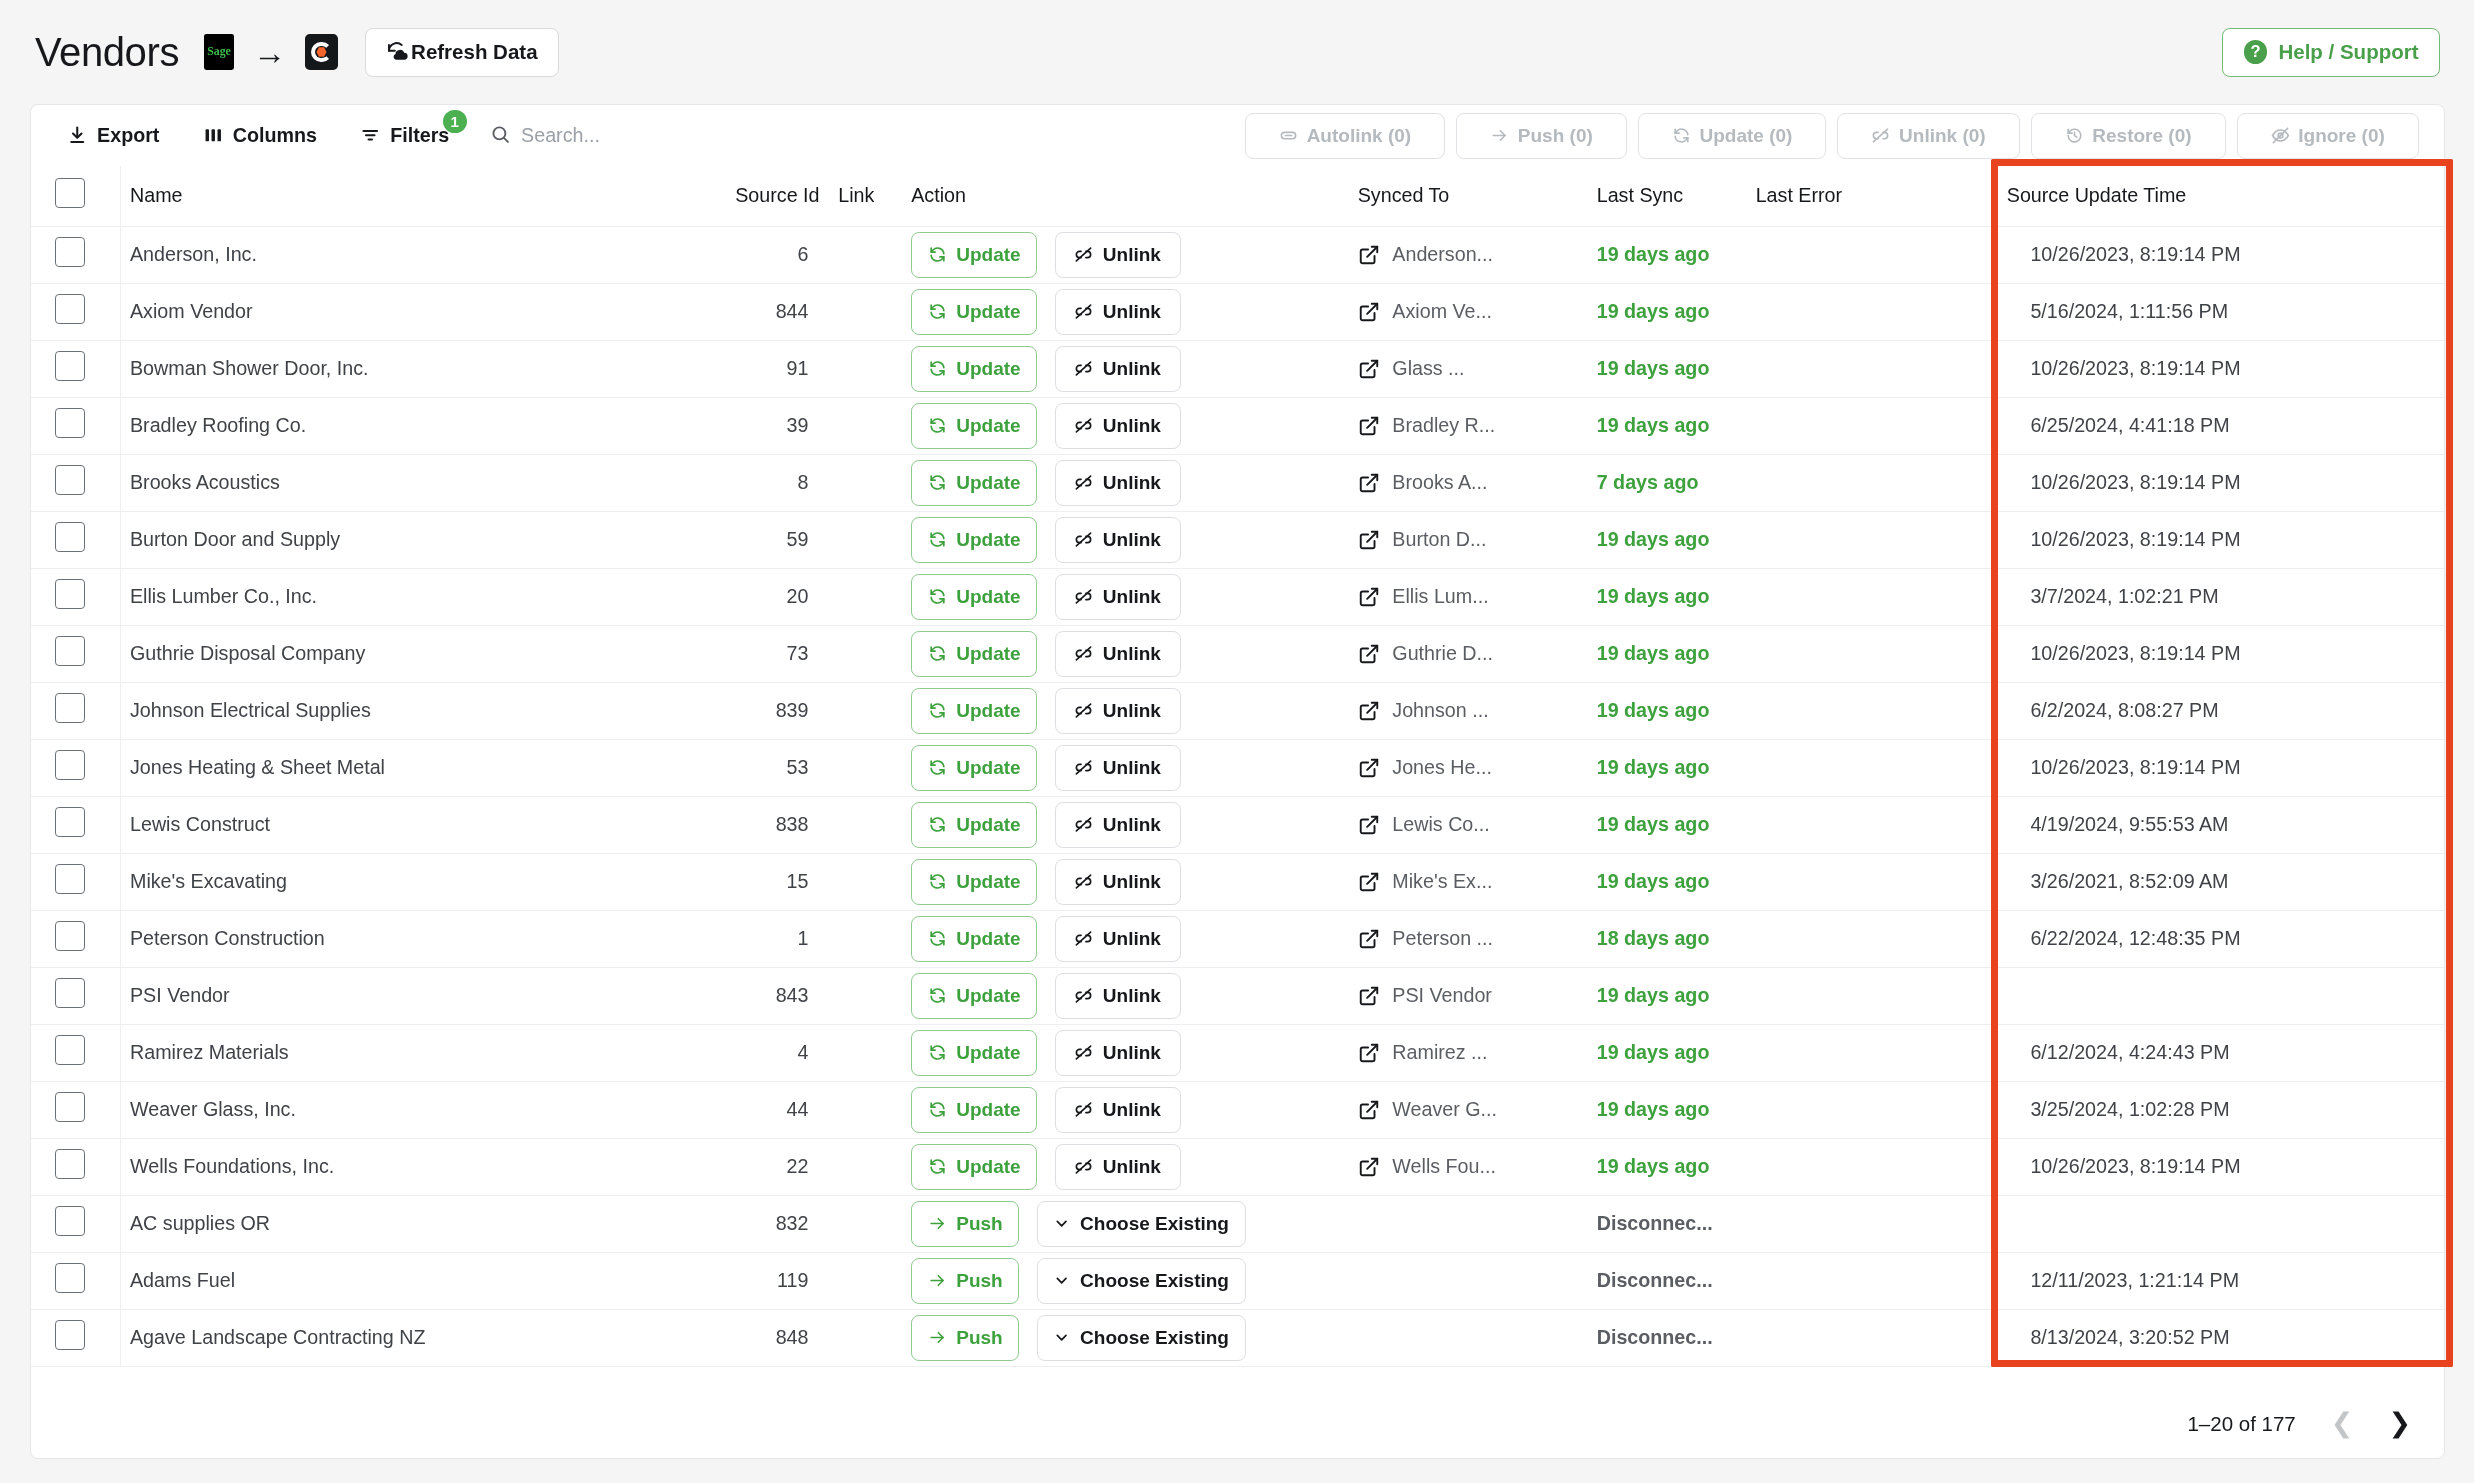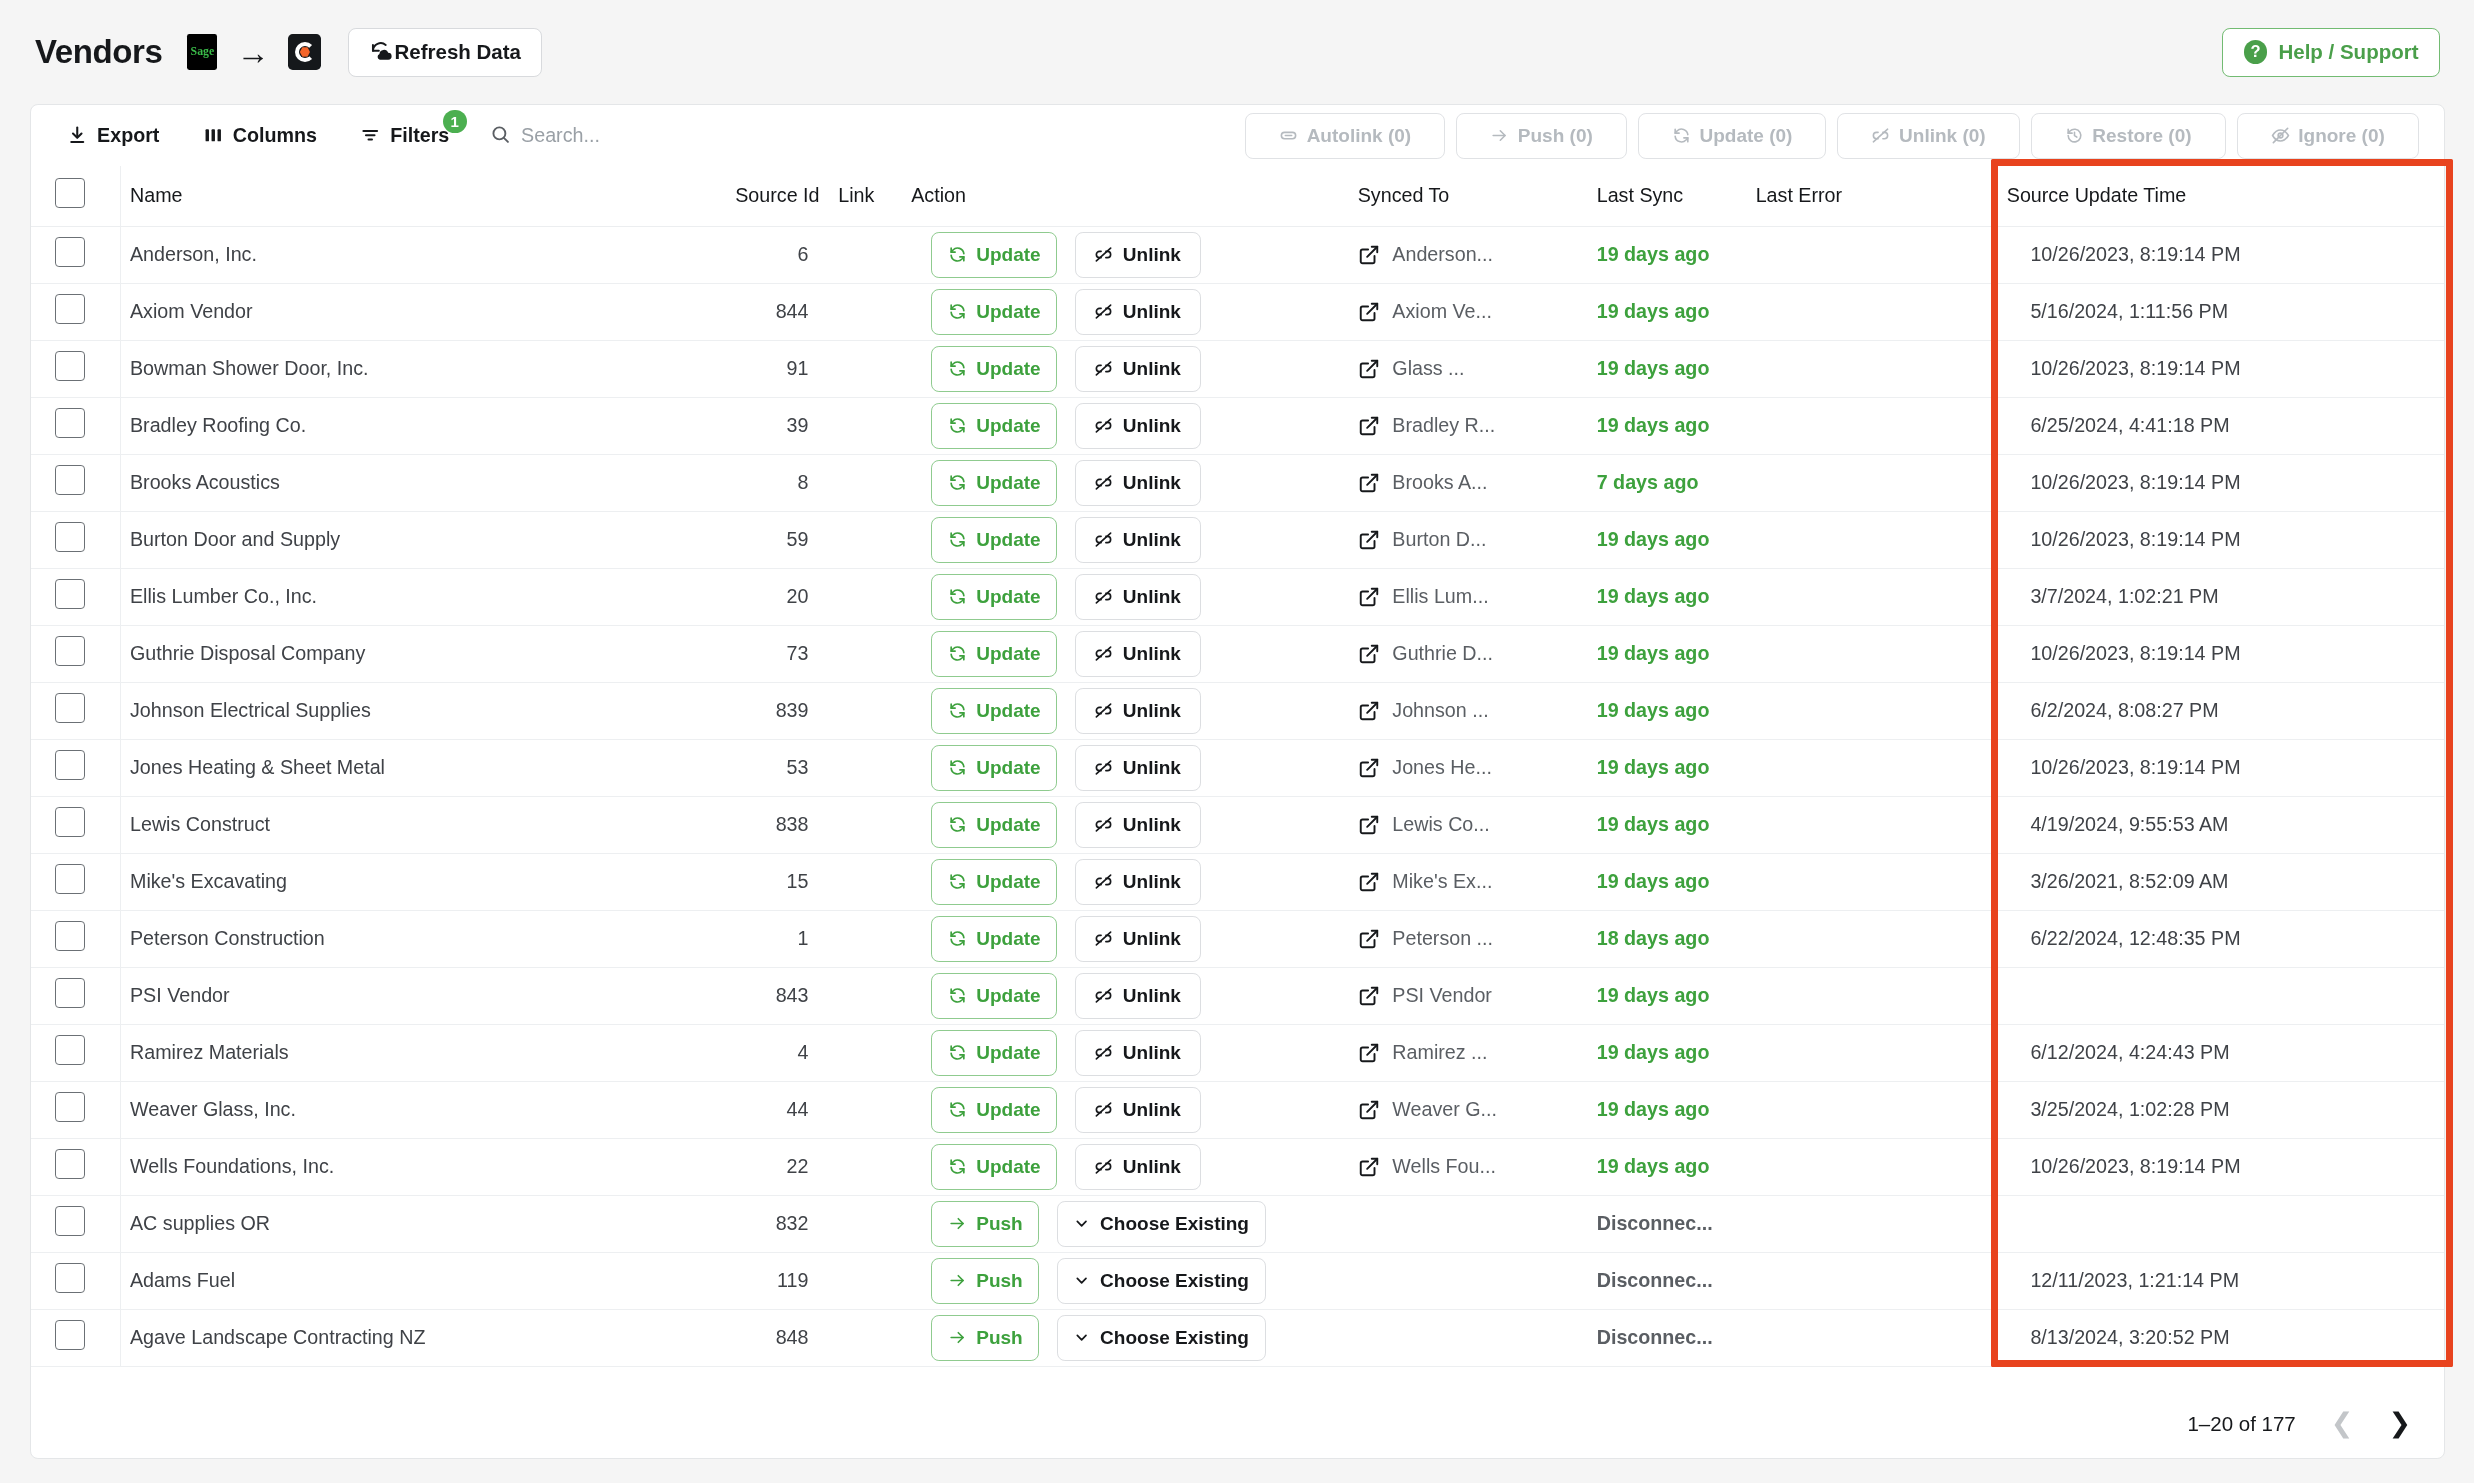--- a/index.html
+++ b/index.html
@@ -11,21 +11,21 @@
     -webkit-font-smoothing: antialiased;
   }
 
   
   .topbar {
     height: 104px;
     display: flex; align-items: center;
     padding: 0 35px 0 35px;
   }
   .page-title {
-    font-size: 33px; font-weight: 700; letter-spacing: -0.4px; color: #16181b;
+    font-size: 40px; font-weight: 400; letter-spacing: -0.4px; color: #16181b;
   }
   .logo-group { display: flex; align-items: center; gap: 19px; margin-left: 25px; }
   .sage-logo {
     width: 30px; height: 36px; background: #000; border-radius: 2.4px;
     display: flex; align-items: center; justify-content: center;
   }
   .sage-logo span { color: #3bbd4a; font-size: 11.8px; font-weight: 700; font-family: "Liberation Serif", serif; line-height: 1;}
   .arrow-between { font-size: 33px; color: #16181b; line-height: 1; font-weight: 500;}
   .procore-logo {
     width: 33px; height: 36px; background: #15181b; border-radius: 4.7px;
@@ -138,21 +138,20 @@
 
   .srcid { display: block; text-align: right; padding-right: 11px; color: #3f4247;}
 
   .act-cell { display: flex; align-items: center; gap: 17.3px; }
   .btn-update, .btn-push {
     display: inline-flex; align-items: center; justify-content: center; gap: 9.4px;
     height: 46px; min-width: 126px; padding: 0 15.7px;
     border: 0.8px solid #8fcb8f; border-radius: 7.9px; background: #fff;
     color: #3da13d; font-size: 19px; font-weight: 700; cursor: pointer;
     font-family: "Liberation Sans", sans-serif;
-    margin-left: 20px;
   }
   .btn-push { min-width: 98px; }
   .btn-unlink, .btn-choose {
     display: inline-flex; align-items: center; justify-content: center; gap: 9.4px;
     height: 46px; min-width: 126px; padding: 0 15.7px;
     border: 0.8px solid #dcdee1; border-radius: 7.9px; background: #fff;
     color: #16181b; font-size: 19px; font-weight: 700; cursor: pointer;
     font-family: "Liberation Sans", sans-serif;
   }
   .btn-choose { min-width: 209px; }

